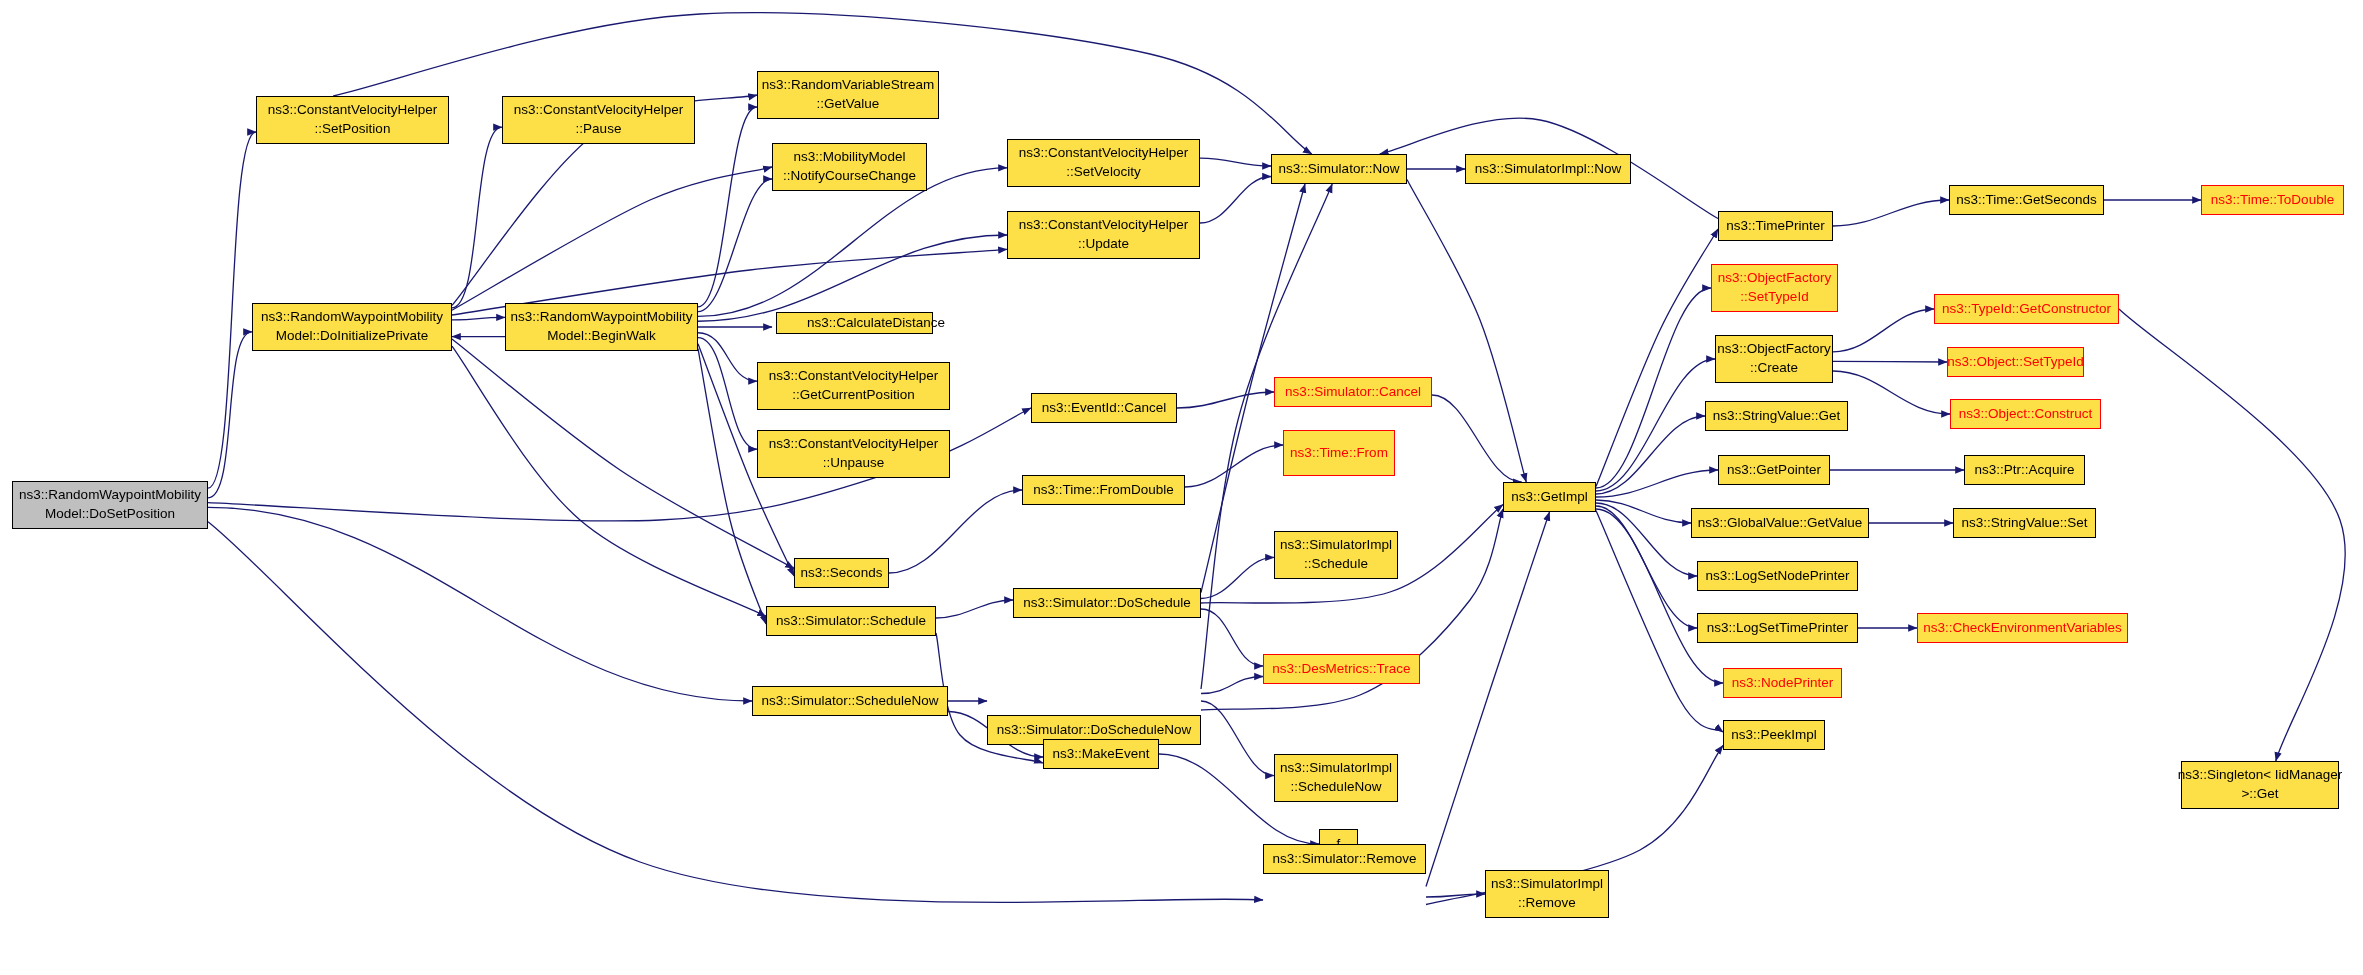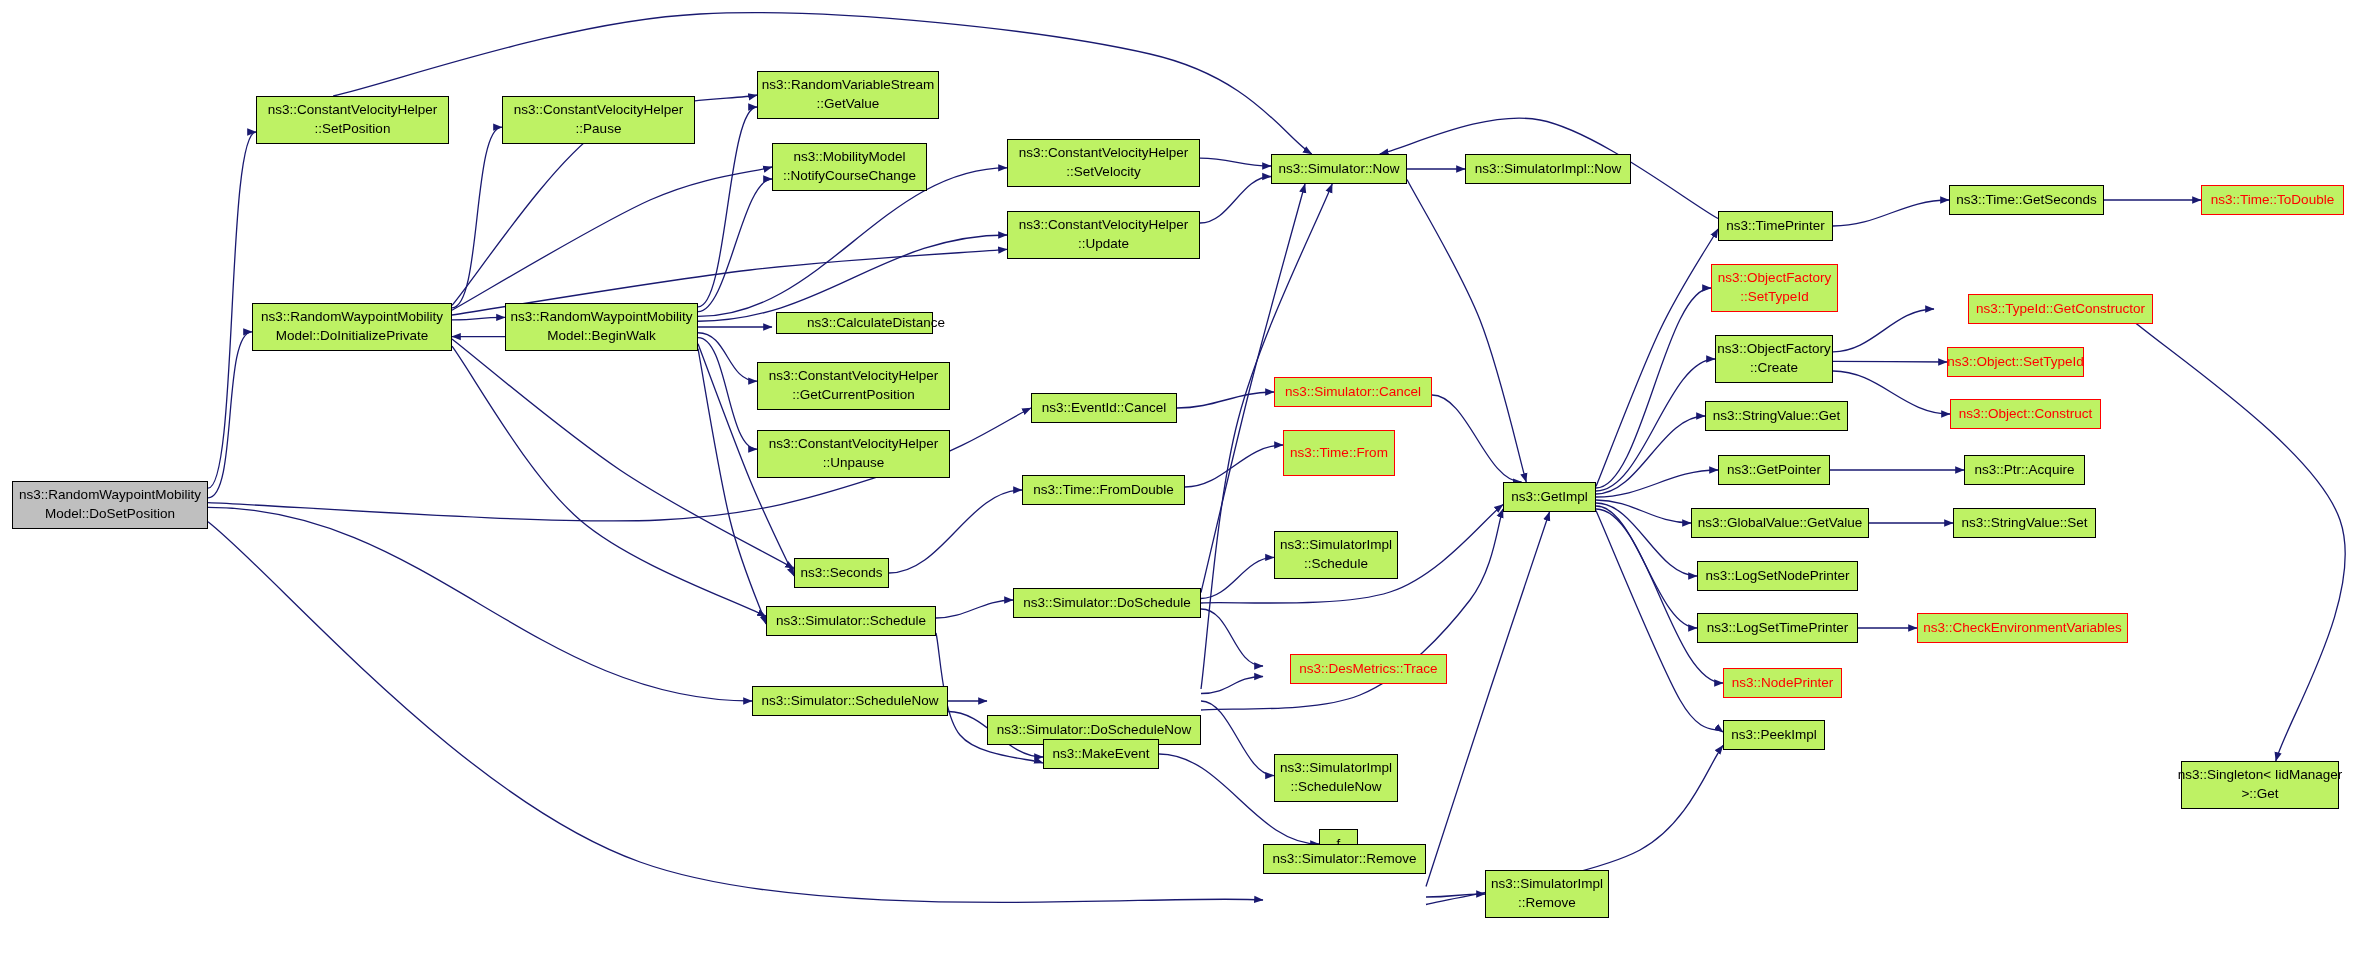--- a/index.html
+++ b/index.html
@@ -16,21 +16,21 @@
   }
   #edge-layer{
     position:absolute;
     left:0;top:0;
     width:2363px;height:975px;
   }
   .node{
     position:absolute;
     box-sizing:border-box;
     border:1px solid #000000;
-    background:#bef264;
+    background:#fde047;
     color:#000000;
     display:flex;
     flex-direction:column;
     justify-content:center;
     align-items:center;
     text-align:center;
     font-size:13.5px;
     line-height:1.4;
     padding:0 2px;
     cursor:pointer;
@@ -202,21 +202,21 @@
     <div class="node truncated" style="left: 1283px; top: 430px; width: 112px; height: 46px;">
       <div class="node-line">ns3::Time::From</div>
     </div>
     <div class="node" style="left: 1013px; top: 588px; width: 188px; height: 30px;">
       <div class="node-line">ns3::Simulator::DoSchedule</div>
     </div>
     <div class="node" style="left: 1274px; top: 531px; width: 124px; height: 48px;">
       <div class="node-line">ns3::SimulatorImpl</div>
       <div class="node-line">::Schedule</div>
     </div>
-    <div class="node truncated" style="left: 1263px; top: 654px; width: 157px; height: 30px; margin-left: 27px;">
+    <div class="node truncated" style="left: 1263px; top: 654px; width: 157px; height: 30px;">
       <div class="node-line">ns3::DesMetrics::Trace</div>
     </div>
     <div class="node" style="left: 987px; top: 686px; width: 214px; height: 30px; margin-top: 29px;">
       <div class="node-line">ns3::Simulator::DoScheduleNow</div>
     </div>
     <div class="node" style="left: 1043px; top: 739px; width: 116px; height: 30px;">
       <div class="node-line">ns3::MakeEvent</div>
     </div>
     <div class="node" style="left: 1274px; top: 754px; width: 124px; height: 48px;">
       <div class="node-line">ns3::SimulatorImpl</div>
@@ -266,21 +266,21 @@
     </div>
     <div class="node" style="left: 1723px; top: 720px; width: 102px; height: 30px;">
       <div class="node-line">ns3::PeekImpl</div>
     </div>
     <div class="node" style="left: 1949px; top: 185px; width: 155px; height: 30px;">
       <div class="node-line">ns3::Time::GetSeconds</div>
     </div>
     <div class="node truncated" style="left: 2201px; top: 185px; width: 143px; height: 30px;">
       <div class="node-line">ns3::Time::ToDouble</div>
     </div>
-    <div class="node truncated" style="left: 1934px; top: 294px; width: 185px; height: 30px; margin-left: 34px;">
+    <div class="node truncated" style="left: 1934px; top: 294px; width: 185px; height: 30px;">
       <div class="node-line">ns3::TypeId::GetConstructor</div>
     </div>
     <div class="node truncated" style="left: 1947px; top: 347px; width: 137px; height: 30px;">
       <div class="node-line">ns3::Object::SetTypeId</div>
     </div>
     <div class="node truncated" style="left: 1950px; top: 399px; width: 151px; height: 30px;">
       <div class="node-line">ns3::Object::Construct</div>
     </div>
     <div class="node" style="left: 1964px; top: 455px; width: 121px; height: 30px;">
       <div class="node-line">ns3::Ptr::Acquire</div>

